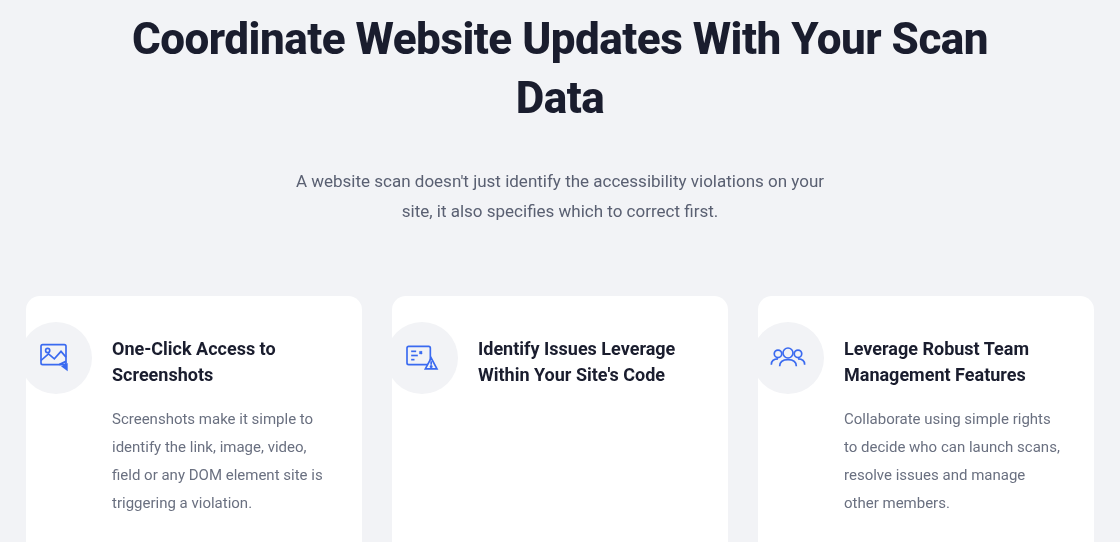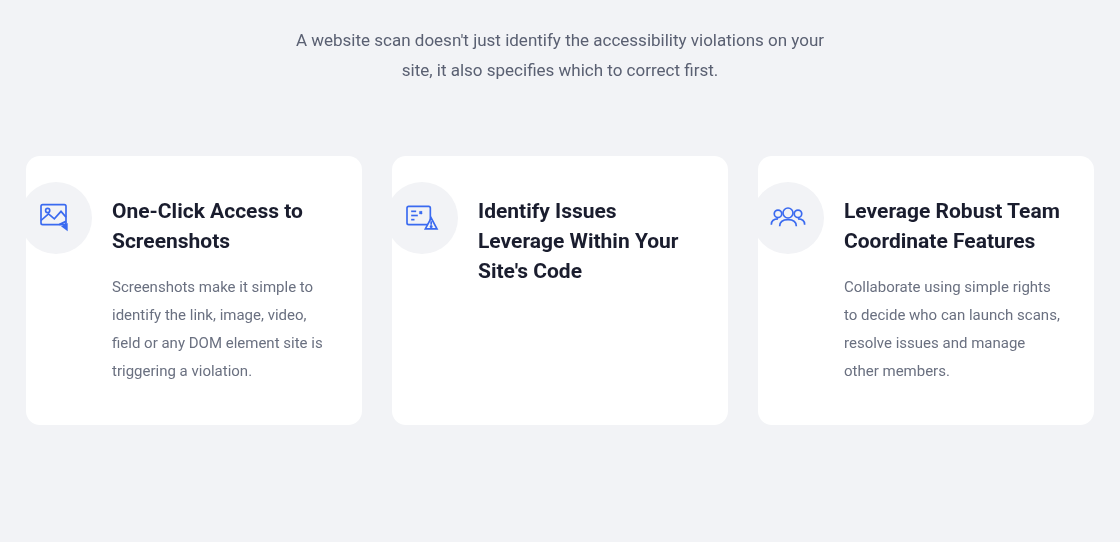--- a/index.html
+++ b/index.html
@@ -55,36 +55,37 @@
       background: #f2f3f6;
       display: flex;
       align-items: center;
       justify-content: center;
     }
     .icon-wrap svg {
       width: 40px;
       height: 40px;
     }
     .card-title {
-      font-size: 21px;
+      font-size: 18px;
       font-weight: 700;
       color: #1a1d2e;
       line-height: 1.45;
       margin-bottom: 18px;
     }
     .card-desc {
       font-size: 15px;
       color: #6a7080;
       line-height: 1.85;
     }
   </style>
 </head>
 <body>
 
 <div class="container">
+  <h1 class="heading">Coordinate Website Updates With Your Scan Data</h1>
   <p class="subheading">A website scan doesn't just identify the accessibility violations on your site, it also specifies which to correct first.</p>
 
   <div class="cards">
 
     <div class="card">
       <div class="icon-wrap">
         <svg viewBox="0 0 48 48" fill="none" stroke="#3a6af0" stroke-width="2">
           <rect x="6" y="8" width="30" height="24" rx="2"></rect>
           <circle cx="14" cy="15" r="2.5"></circle>
           <path d="M6 27 L15 19 L22 25 L30 16 L36 23"></path>
@@ -117,18 +118,18 @@
       <div class="icon-wrap">
         <svg viewBox="0 0 48 48" fill="none" stroke="#3a6af0" stroke-width="2">
           <circle cx="24" cy="18" r="6"></circle>
           <path d="M14 34 C14 28 18 26 24 26 C30 26 34 28 34 34"></path>
           <circle cx="12" cy="19" r="4.5"></circle>
           <path d="M4 32 C4 27 7 25 12 25"></path>
           <circle cx="36" cy="19" r="4.5"></circle>
           <path d="M44 32 C44 27 41 25 36 25"></path>
         </svg>
       </div>
-      <h3 class="card-title">Leverage Robust Team Coordinate Features</h3>
+      <h3 class="card-title">Leverage Robust Team Management Features</h3>
       <p class="card-desc">Collaborate using simple rights to decide who can launch scans, resolve issues and manage other members.</p>
     </div>
 
   </div>
 </div>
 
 </body></html>

